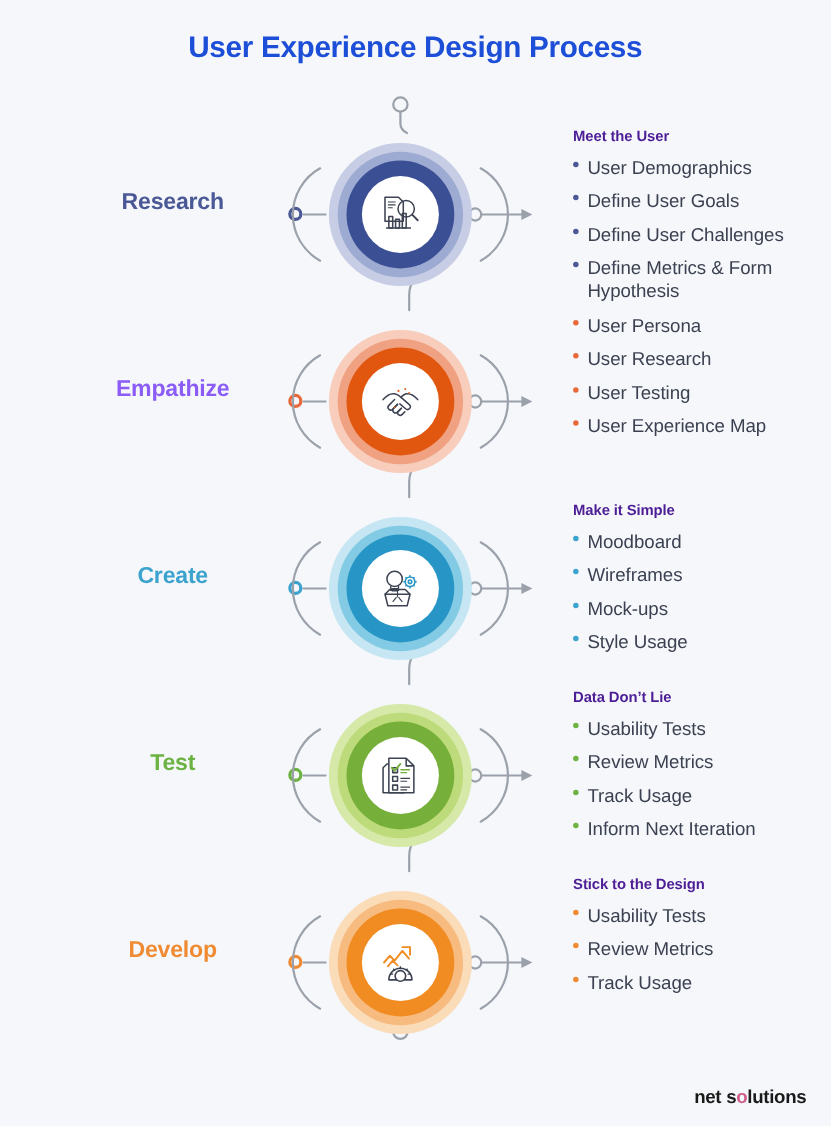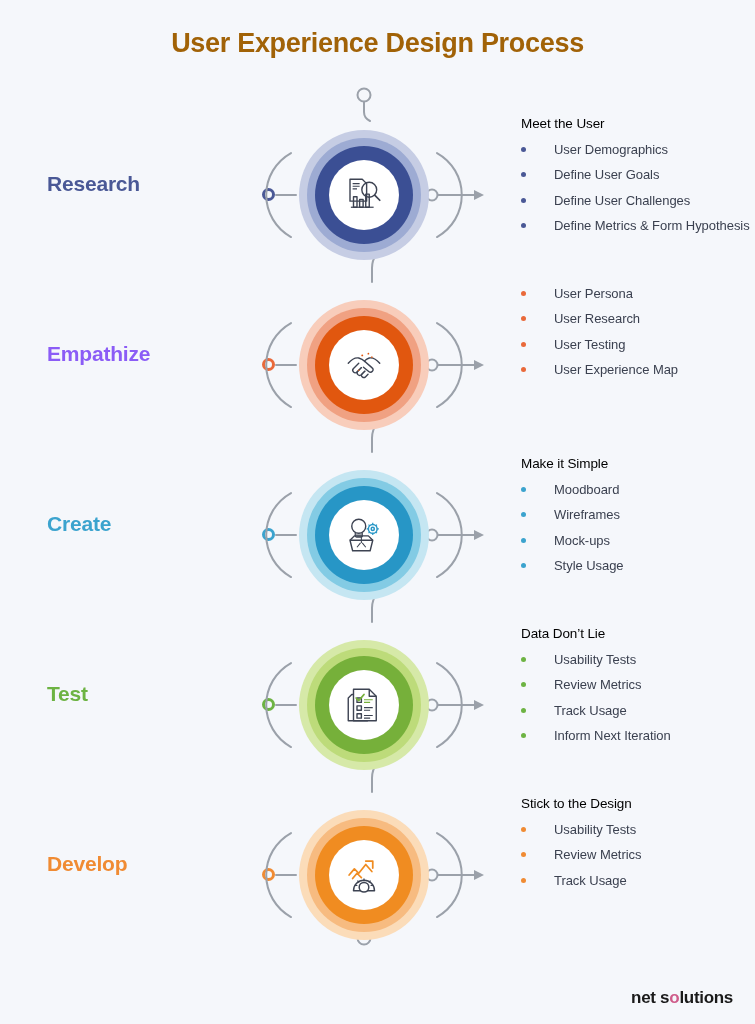--- a/index.html
+++ b/index.html
@@ -20,21 +20,21 @@
   
   .title {
     position: absolute;
     top: 28px;
     left: 0;
     width: 755px;
     text-align: center;
     font-size: 27px;
     font-weight: bold;
     letter-spacing: -0.3px;
-    color: #a16207;
+    color: #1d4ed8;
   }
 
   
   #backbone {
     position: absolute;
     top: 0; left: 0;
     width: 755px; height: 1024px;
     pointer-events: none;
   }
 
@@ -43,21 +43,21 @@
     position: absolute;
     left: 0;
     width: 755px;
     height: 170px;
   }
 
   .stage-label {
     position: absolute;
     right: 488px;         
     width: 220px;
-    text-align: left;
+    text-align: center;
     top: 62px;
     font-size: 21px;
     font-weight: bold;
     letter-spacing: -0.2px;
   }
 
   .stage-dot {
     position: absolute;
     left: 262px;
     top: 78px;
@@ -92,43 +92,42 @@
 
   
   .detail {
     position: absolute;
     left: 521px;
     top: 6px;
     width: 234px;
   }
   .detail-head {
     font-size: 13.5px;
-    font-weight: normal;
-    color: #000000;
+    font-weight: bold;
+    color: #4c1d95;
     margin-bottom: 11px;
     letter-spacing: -0.1px;
   }
   .detail-item {
     display: flex;
     align-items: flex-start;
     margin-bottom: 9px;
   }
   .detail-bullet {
     width: 5px; height: 5px;
     border-radius: 50%;
     margin-top: 5px;
     margin-right: 8px;
     flex: 0 0 auto;
   }
   .detail-text {
-    font-size: 13px;
+    font-size: 17px;
     color: #3b4150;
     line-height: 1.25;
     letter-spacing: -0.05px;
-    margin-left: 20px;
   }
 
   
   .logo {
     position: absolute;
     right: 22px;
     bottom: 16px;
     font-size: 17px;
     font-weight: bold;
     color: #1a1a1a;

